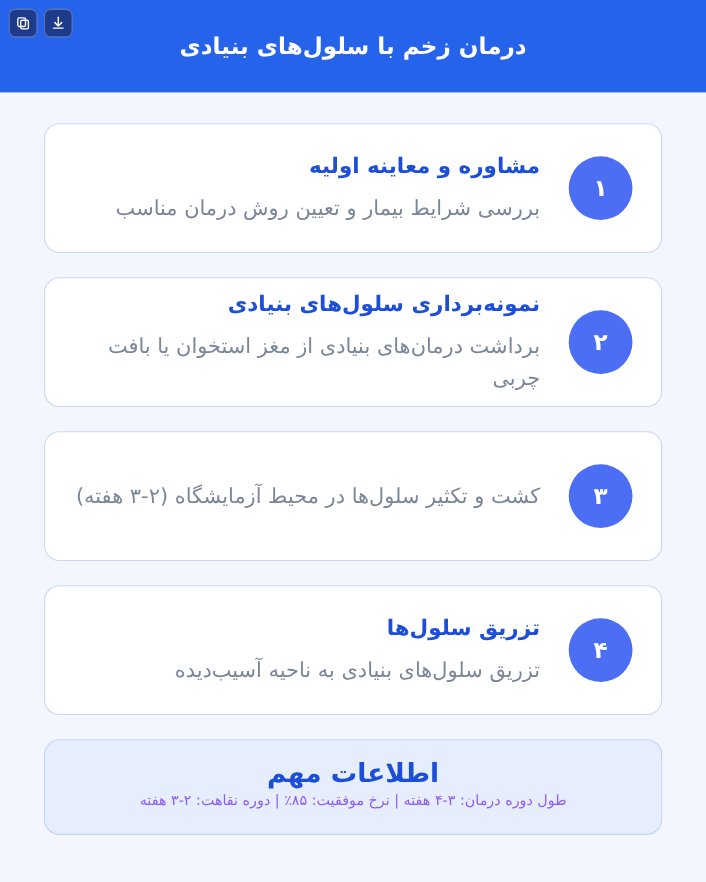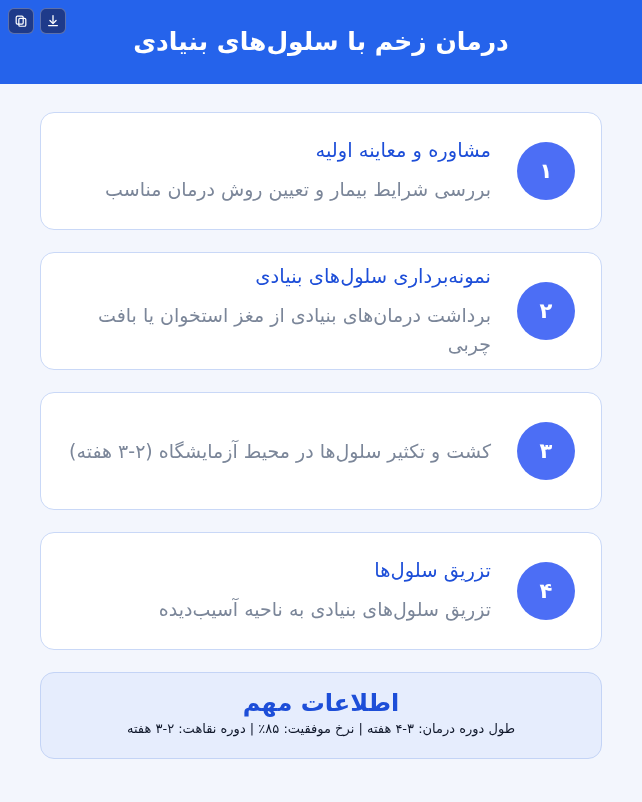--- a/index.html
+++ b/index.html
@@ -22,21 +22,21 @@
     position: relative;
     height: 84px;
     background: #2563eb;
     display: flex;
     align-items: center;
     justify-content: center;
     padding: 0 26px;
   }
   .header-title {
     color: #ffffff;
-    font-size: 25px;
+    font-size: 21px;
     font-weight: bold;
     letter-spacing: 0px;
     text-align: center;
     line-height: 1.35;
     direction: rtl;
   }
   .header-actions {
     position: absolute;
     top: 8px;
     left: 8px;
@@ -87,21 +87,21 @@
     justify-content: center;
   }
   .step-text {
     flex: 1 1 auto;
     text-align: right;
     padding-right: 4px;
   }
   .step-title {
     color: #1d4ed8;
     font-size: 19.5px;
-    font-weight: normal;
+    font-weight: bold;
     margin-bottom: 12px;
     line-height: 1.3;
   }
   .step-desc {
     color: #7b8699;
     font-size: 19px;
     line-height: 1.5;
   }
 
   
@@ -113,21 +113,21 @@
     text-align: center;
     margin-bottom: 20px;
   }
   .info-title {
     color: #1d4ed8;
     font-size: 24px;
     font-weight: bold;
     margin-bottom: 1px;
   }
   .info-line {
-    color: #0f172a;
+    color: #8b5cf6;
     font-size: 13px;
     line-height: 1.7;
   }
 </style>
 </head>
 <body>
 
 <div id="page">
 
   <div class="header">

